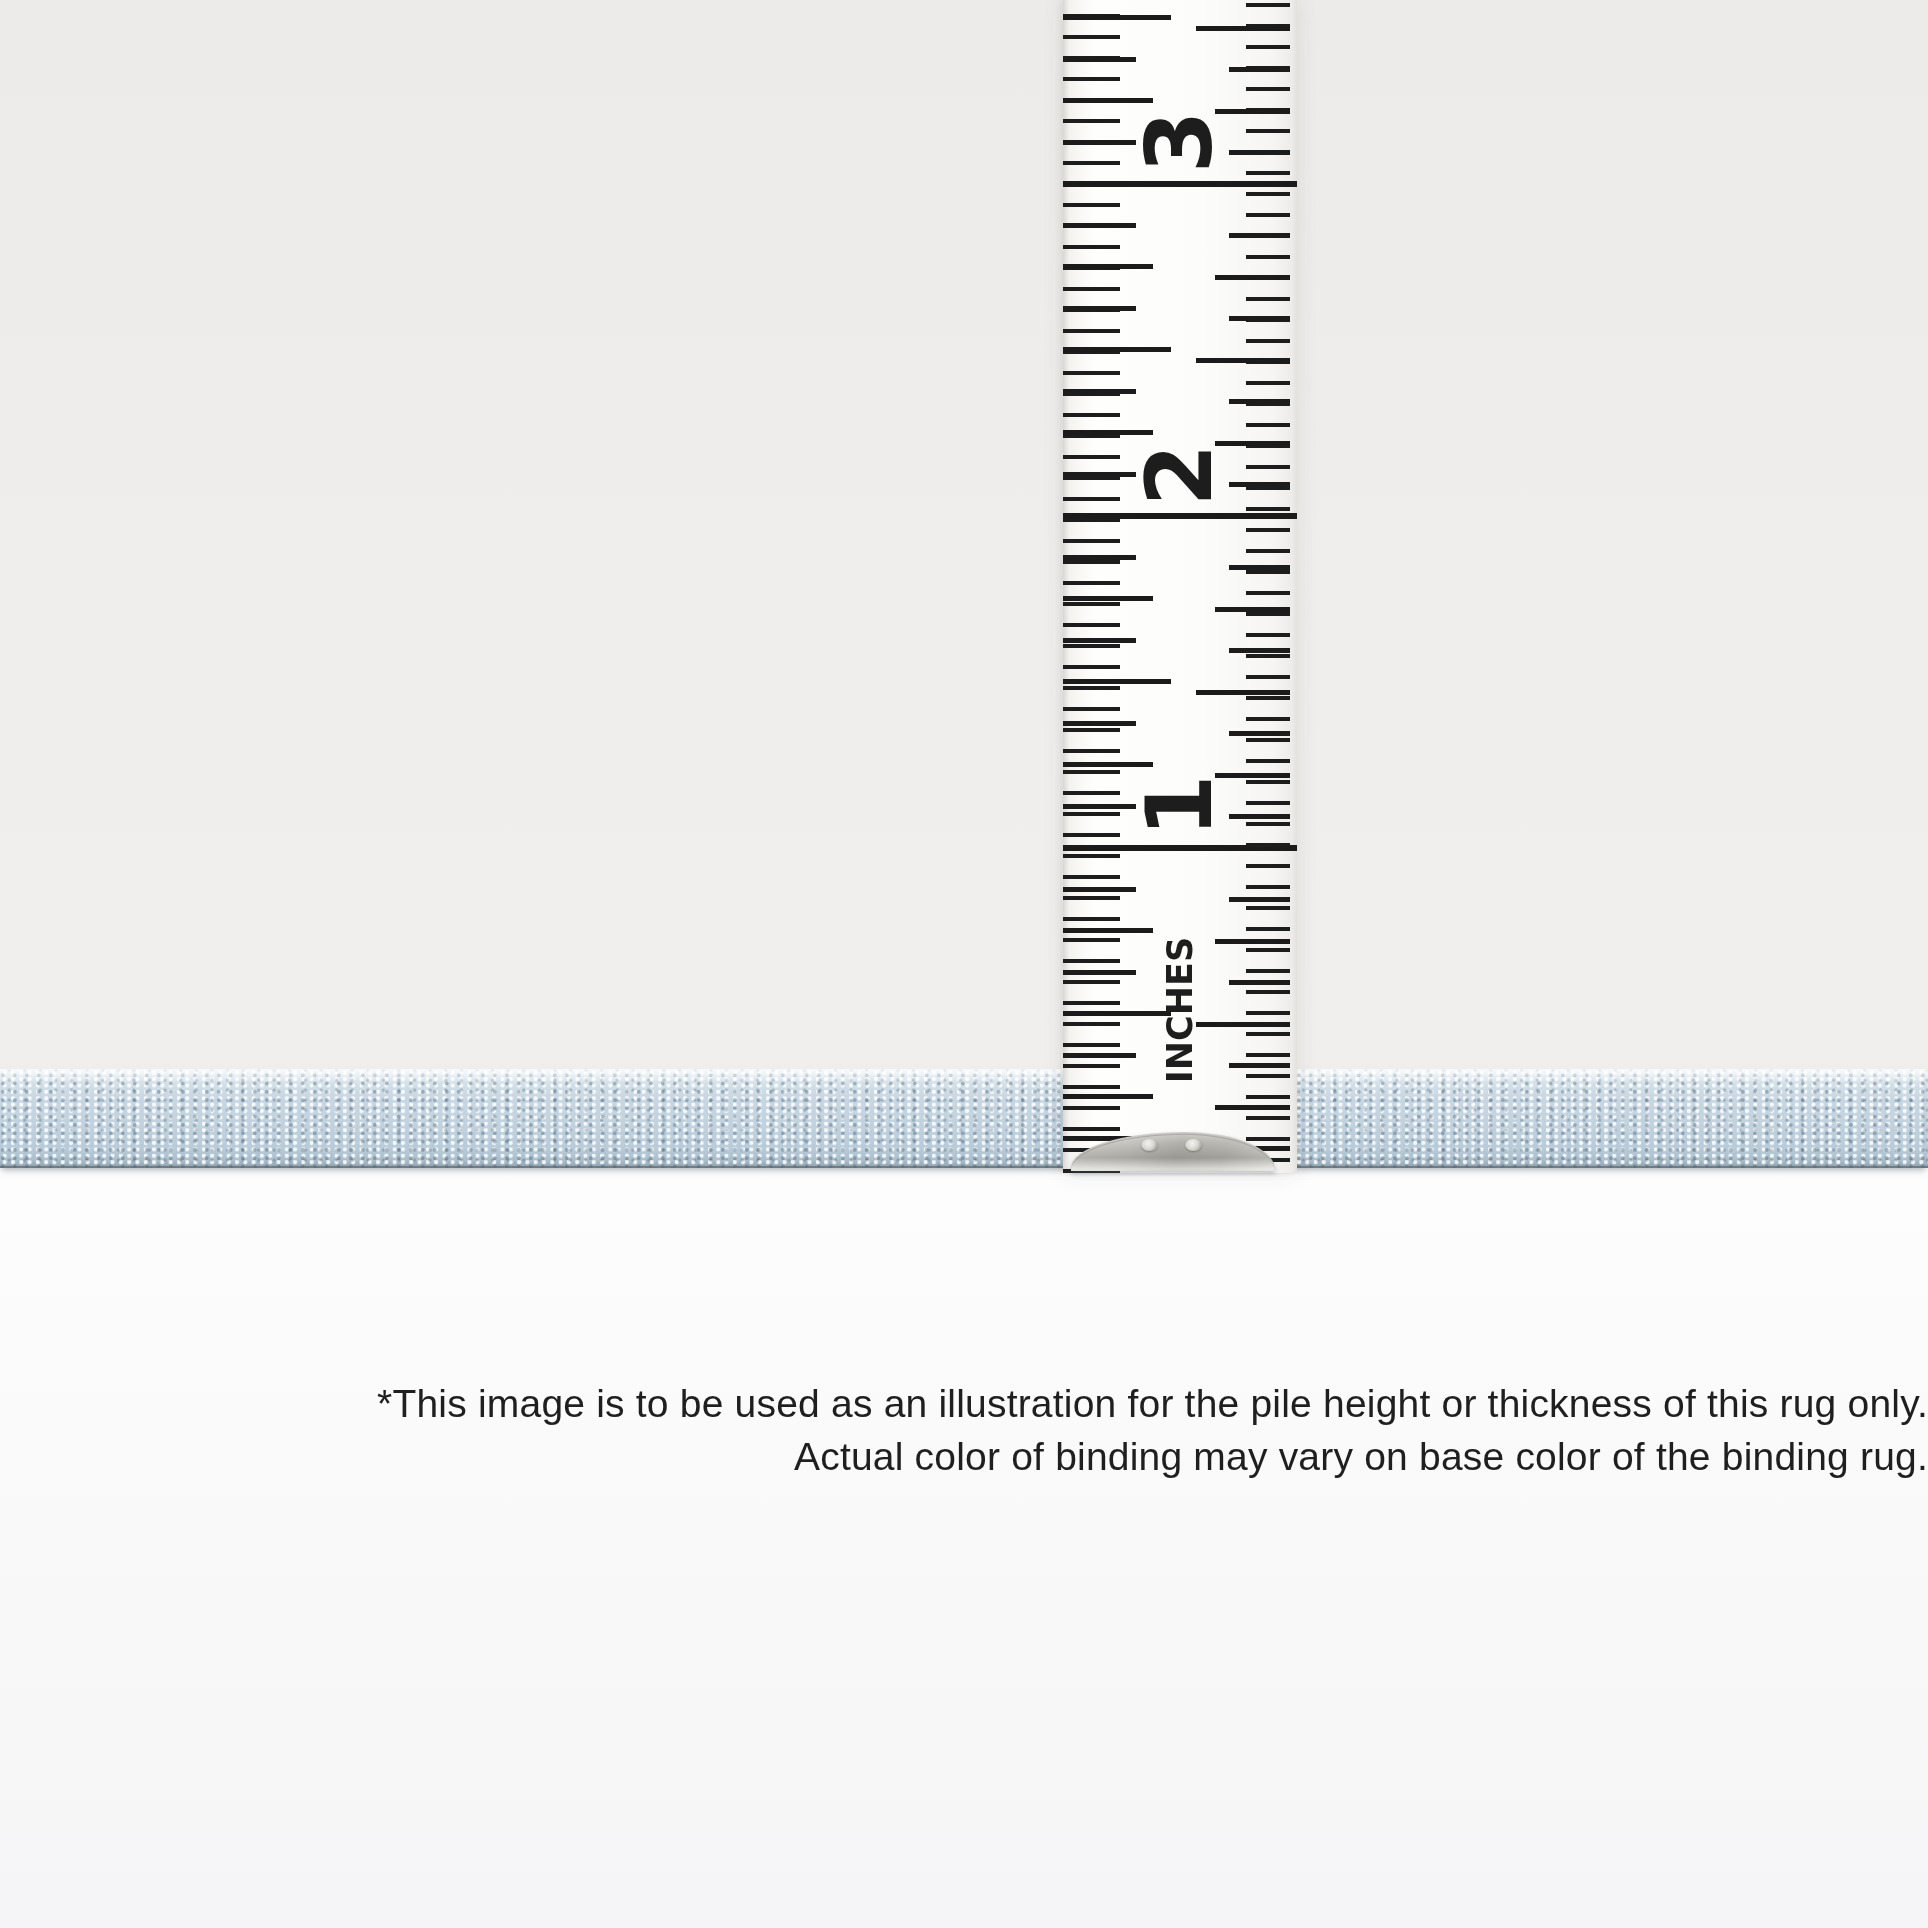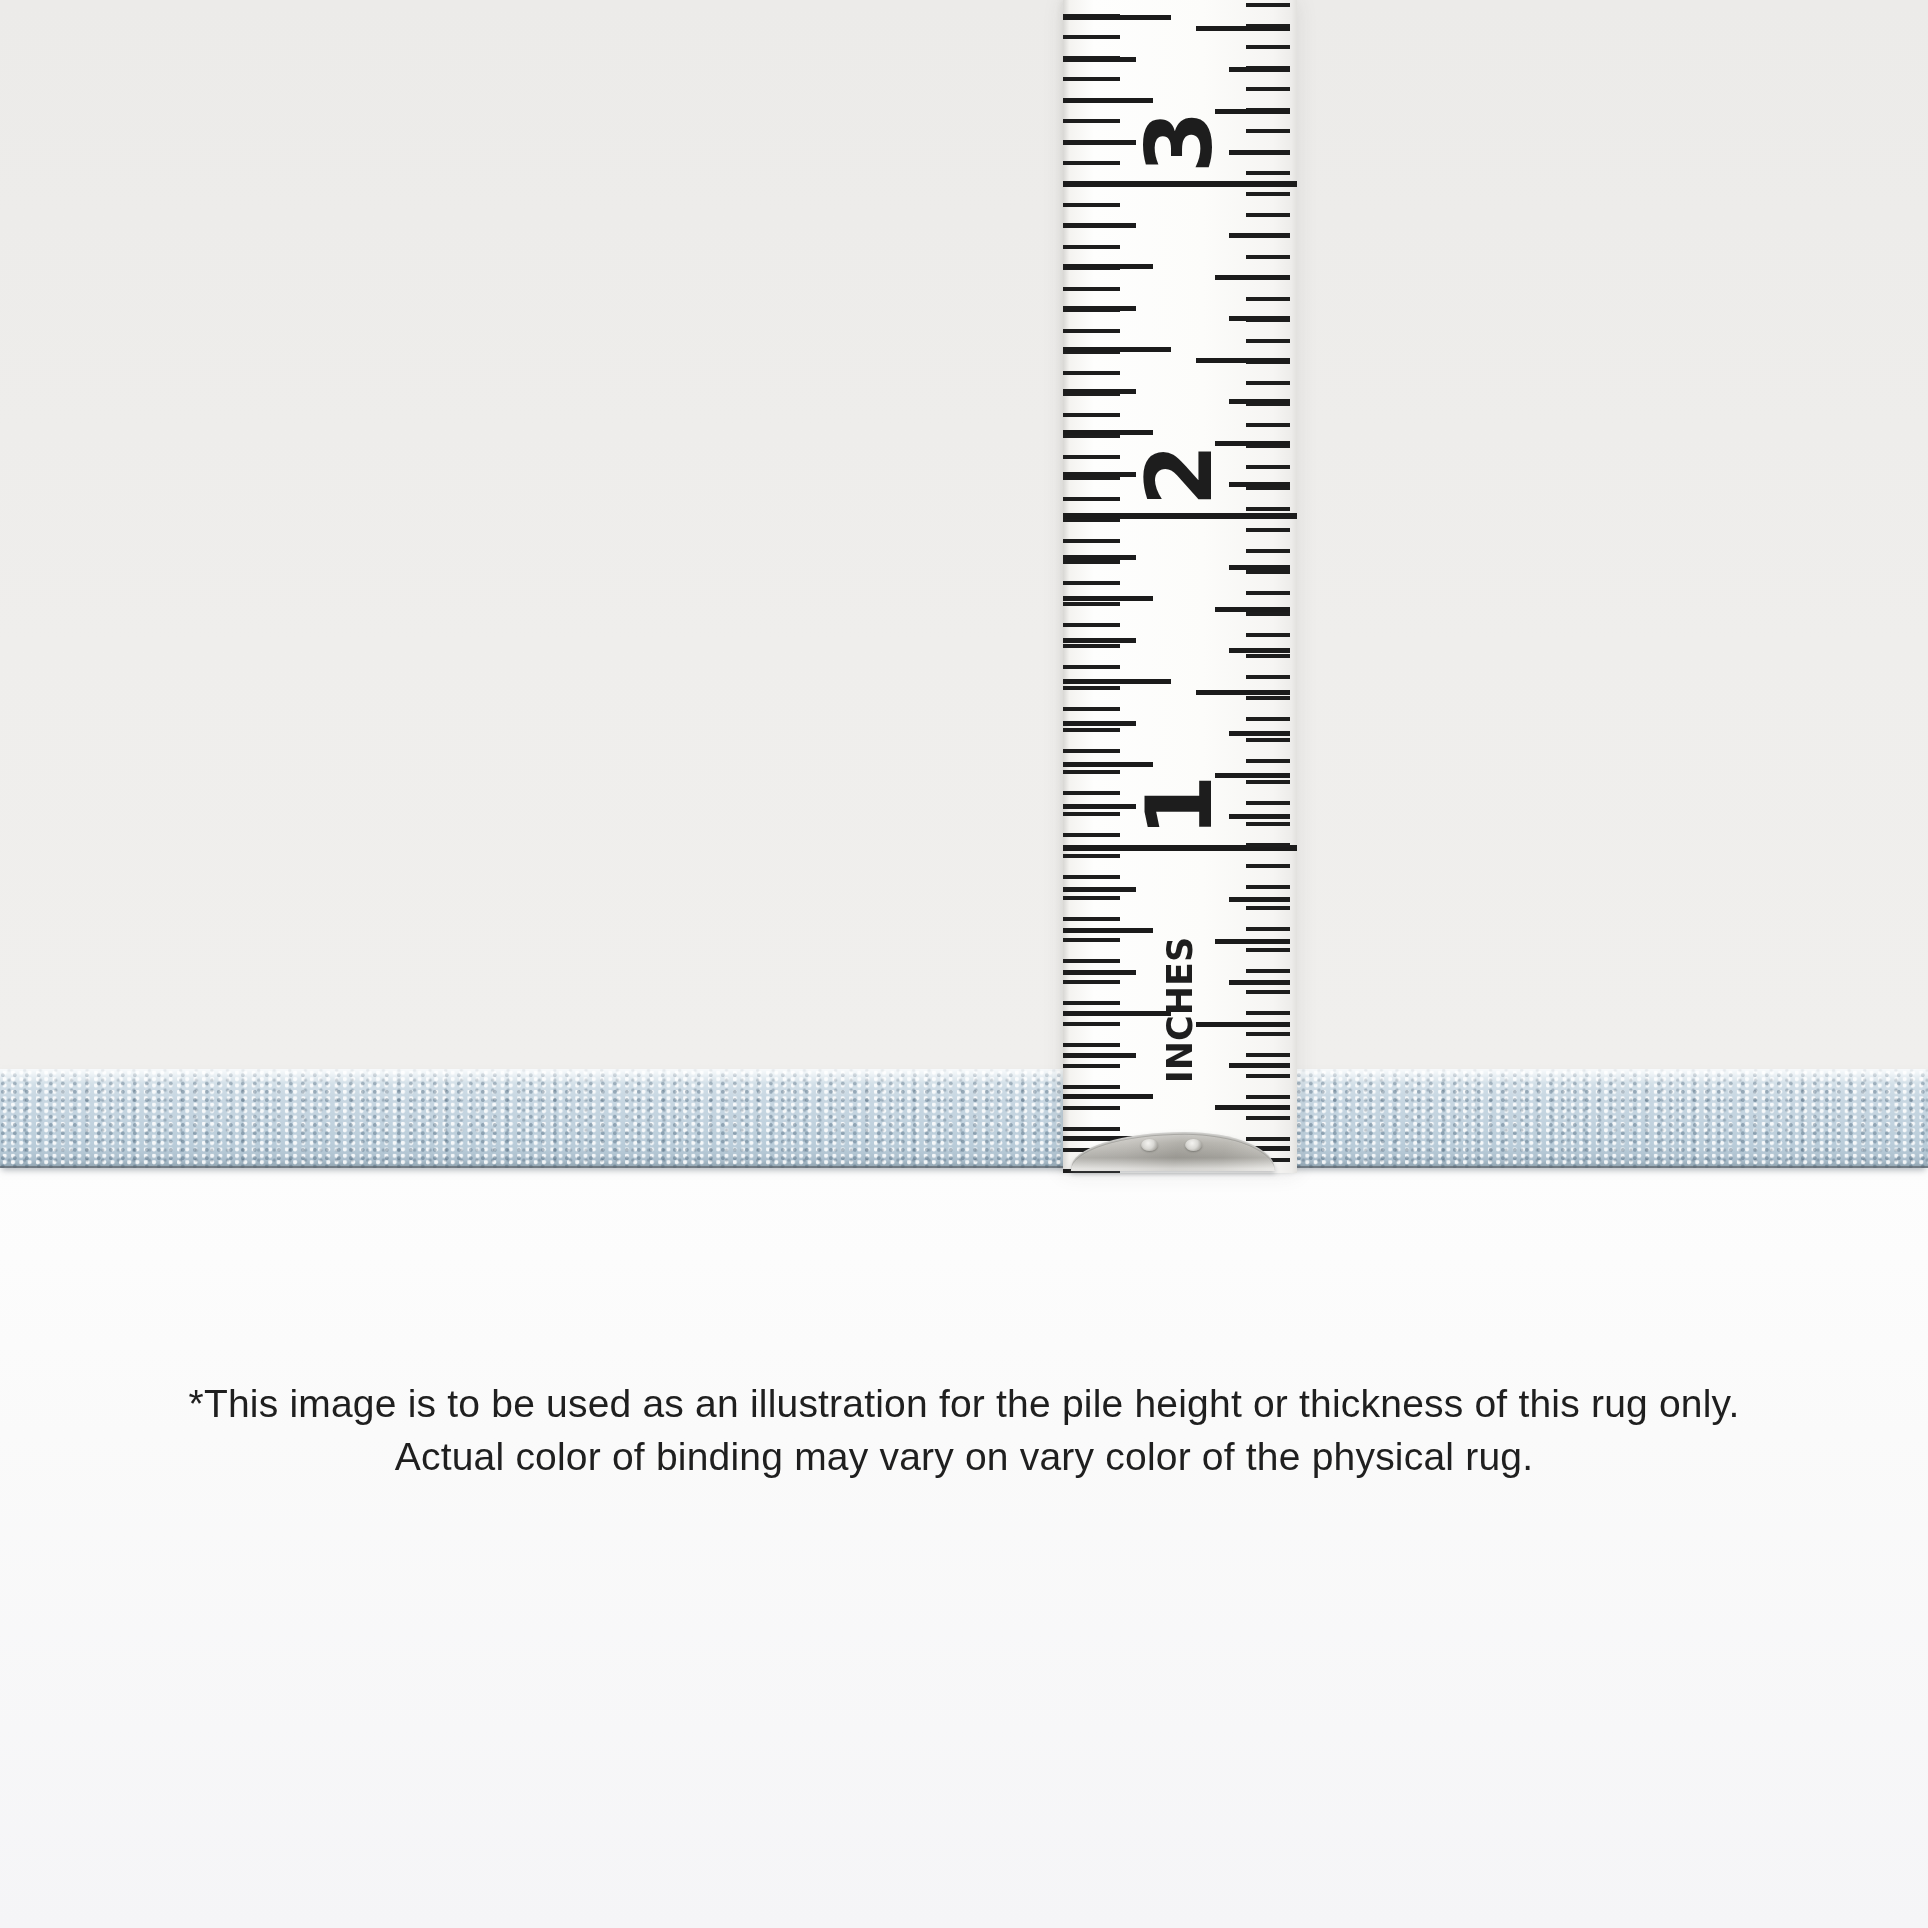--- a/index.html
+++ b/index.html
@@ -110,21 +110,21 @@
     position:absolute; top:6.4px; width:16.5px; height:12px; border-radius:50%;
     background:radial-gradient(circle at 42% 35%, #f4f3f0 0%, #d9d8d4 45%, #a2a09a 80%, #8a8883 100%);
     box-shadow:0 0.9px 1.8px rgba(60,60,55,0.4);
   }
   .rivet-left  { left:70px; }
   .rivet-right { left:114px; }
 
   
   .caption {
     position:absolute; left:0; top:1377px; width:1928px;
-    text-align:center; color:#1f1f1f;
+    text-align:right; color:#1f1f1f;
     font-size:39px; line-height:53px; font-weight:500;
     letter-spacing:0.2px;
   }
 </style>
 </head>
 <body>
 
 <div class="scene">
 
   <div class="wall"></div>
@@ -151,17 +151,17 @@
     </div>
 
     <div class="metal-clip">
       <div class="rivet rivet-left"></div>
       <div class="rivet rivet-right"></div>
     </div>
   </div>
 
   <div class="caption">
     <div>*This image is to be used as an illustration for the pile height or thickness of this rug only.</div>
-    <div>Actual color of binding may vary on vary color of the physical rug.</div>
+    <div>Actual color of binding may vary on base color of the binding rug.</div>
   </div>
 
 </div>
 
 
 </body></html>

